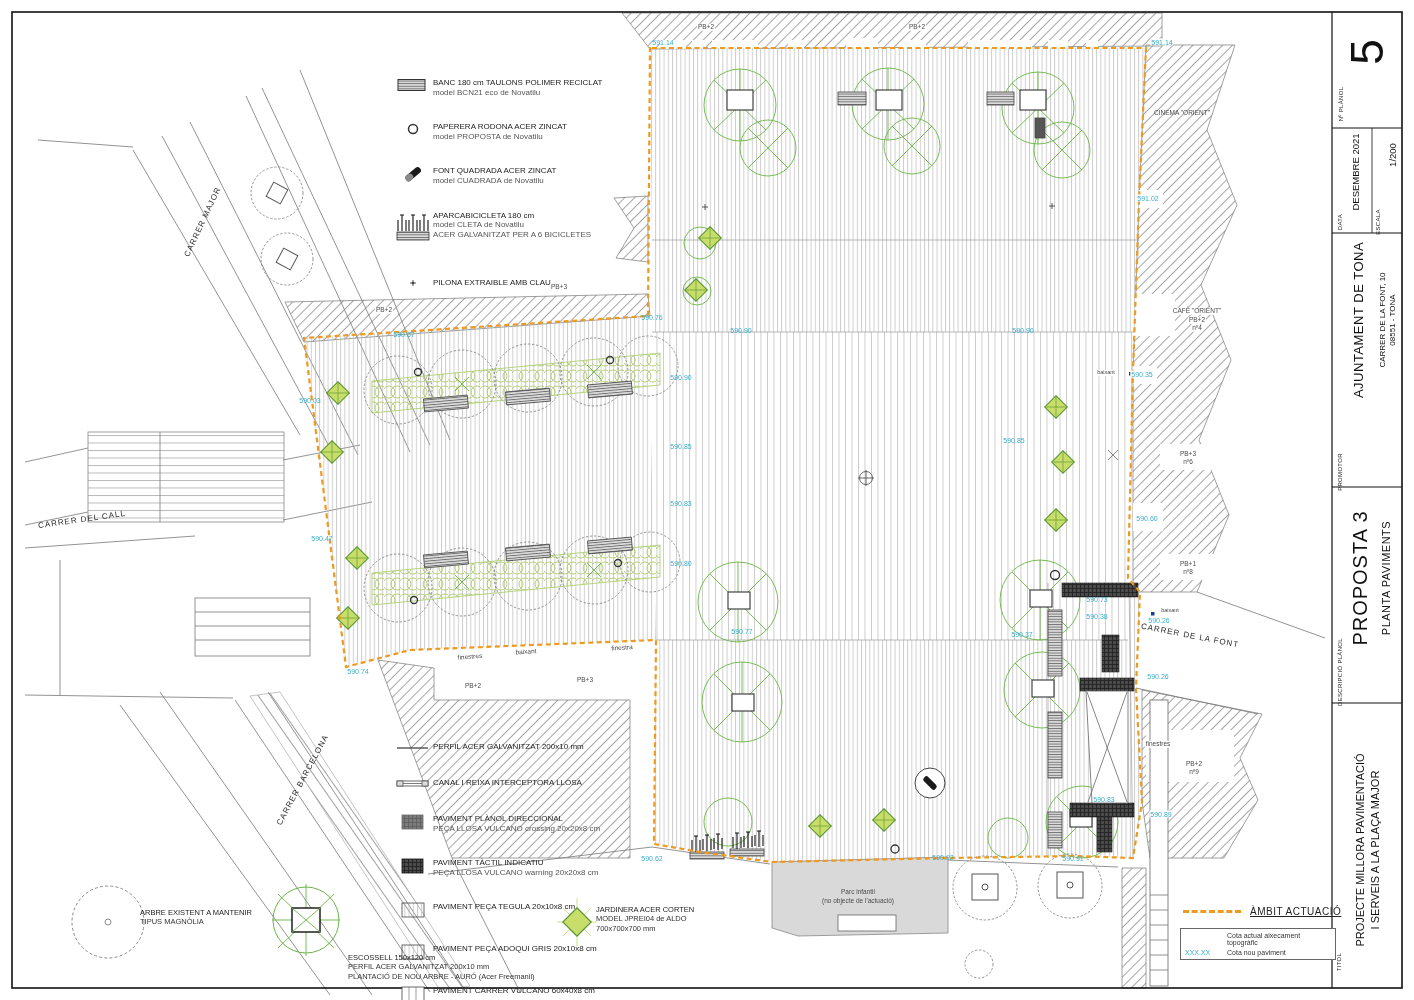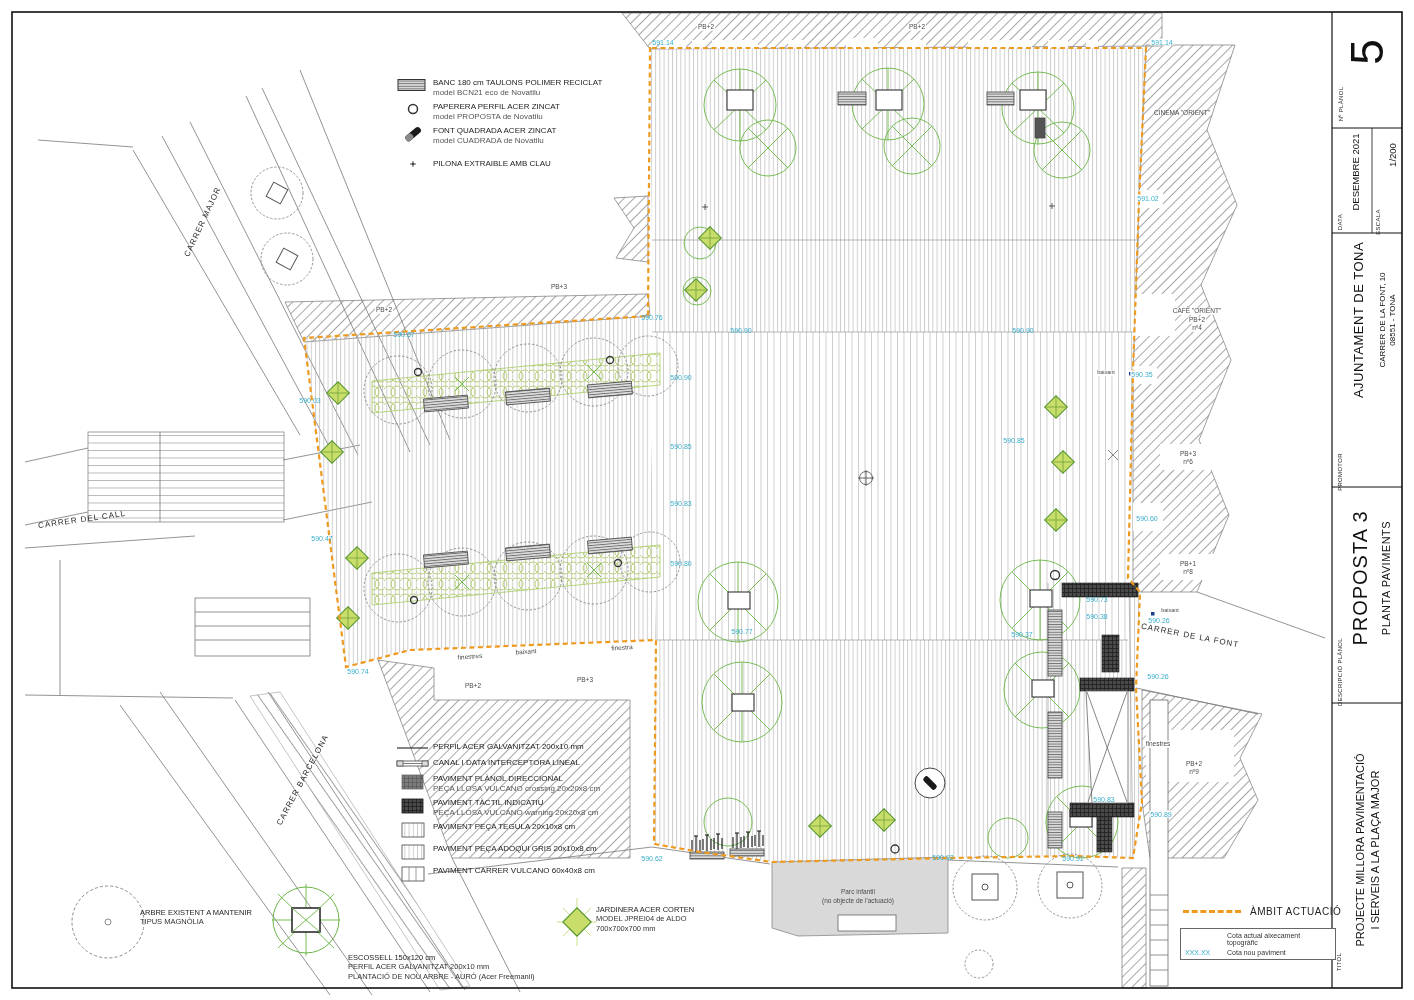--- a/index.html
+++ b/index.html
@@ -6,21 +6,21 @@
   .sheet{position:relative;width:1414px;height:1000px;background:#fff;overflow:hidden;
          font-family:"Liberation Sans", sans-serif;color:#333;}
   svg{display:block;}
   .plan{position:absolute;left:0;top:0;}
   .ann-host span{position:absolute;white-space:nowrap;line-height:1;}
   .elev span{color:#3aaecb;font-size:7px;}
   .slab span{color:#4a4a4a;font-size:6.5px;}
   .street span{color:#2a2a2a;font-size:8px;letter-spacing:1px;}
   .bgw{background:#fff;padding:0 1px;}
   
-  .leg{position:absolute;display:flex;flex-direction:column;}
+  .leg{position:absolute;display:flex;flex-direction:column;gap:20px;}
   .leg-item{display:flex;align-items:flex-start;margin-bottom:5px;}
   .leg-ico{width:40px;flex:0 0 40px;display:flex;justify-content:center;}
   .leg-txt{font-size:8px;line-height:1.2;color:#222;}
   .leg-txt .l2,.leg-txt .l3{color:#555;}
   .vleg-txt{font-size:7.5px;line-height:1.25;color:#222;position:absolute;}
   .vleg-txt .l2,.vleg-txt .l3{color:#333;}
   
   .ambit-dash{position:absolute;width:58px;height:0;border-top:3px dashed #EE9A1F;}
   .ambit-label{position:absolute;font-size:10px;color:#222;letter-spacing:.5px;}
   .cota-box{position:absolute;border:1px solid #666;background:#fff;font-size:7px;
@@ -492,38 +492,55 @@
       <div class="l2">model BCN21 eco de Novatilu</div>
         </span>
   </div>
   <div class="leg-item">
     <span class="leg-ico">
       <svg width="32" height="14">
             <circle cx="16" cy="7" r="4.5" fill="none" stroke="#333" stroke-width="1.5"></circle>
           </svg>
     </span>
     <span class="leg-txt">
-          <div class="l1">PAPERERA PERFIL ACER ZINCAT</div>
+          <div class="l1">PAPERERA RODONA ACER ZINCAT</div>
       <div class="l2">model PROPOSTA de Novatilu</div>
         </span>
   </div>
   <div class="leg-item">
     <span class="leg-ico">
       <svg width="32" height="16">
             <g transform="rotate(-40 16 8)">
               <rect x="7" y="5" width="18" height="6.5" rx="3" fill="#1a1a1a"></rect>
               <rect x="7" y="5" width="8" height="6.5" rx="3" fill="#8a8a8a"></rect>
             </g>
           </svg>
     </span>
     <span class="leg-txt">
           <div class="l1">FONT QUADRADA ACER ZINCAT</div>
       <div class="l2">model CUADRADA de Novatilu</div>
         </span>
   </div>
+  <div class="leg-item">
+    <span class="leg-ico">
+      <svg width="34" height="34">
+        <g stroke="#111" stroke-width="1.1" fill="none">
+          <path d="M6,4 V20 M2,9 V20 M10,9 V20 M4,4 H8"></path>
+          <path d="M17,4 V20 M13,9 V20 M21,9 V20 M15,4 H19"></path>
+          <path d="M28,4 V20 M24,9 V20 M32,9 V20 M26,4 H30"></path>
+        </g>
+        <rect x="1" y="21" width="32" height="8" fill="url(#bench)" stroke="#333" stroke-width="0.8"></rect>
+      </svg>
+    </span>
+    <span class="leg-txt">
+          <div class="l1">APARCABICICLETA 180 cm</div>
+      <div class="l2">model CLETA de Novatilu</div>
+      <div class="l3">ACER GALVANITZAT PER A 6 BICICLETES</div>
+        </span>
+  </div>
   <div class="leg-item" style="margin-top:8px;">
     <span class="leg-ico">
       <svg width="32" height="10">
             <path d="M13,5 H19 M16,2 V8" stroke="#444" stroke-width="0.9"></path>
             <circle cx="16" cy="5" r="1.3" fill="#444"></circle>
           </svg>
     </span>
     <span class="leg-txt">
           <div class="l1">PILONA EXTRAIBLE AMB CLAU</div>
         </span>
@@ -544,21 +561,21 @@
   <div class="leg-item">
     <span class="leg-ico">
       <svg width="34" height="11">
             <rect x="1" y="3" width="31" height="5" fill="#fff" stroke="#444" stroke-width="0.8"></rect>
             <line x1="1" y1="5.5" x2="32" y2="5.5" stroke="#444" stroke-width="0.7"></line>
             <rect x="1" y="3" width="6" height="5" fill="#ddd" stroke="#444" stroke-width="0.7"></rect>
             <rect x="26" y="3" width="6" height="5" fill="#ddd" stroke="#444" stroke-width="0.7"></rect>
           </svg>
     </span>
     <span class="leg-txt">
-          <div class="l1">CANAL I DATA INTERCEPTORA LINEAL</div>
+          <div class="l1">CANAL I REIXA INTERCEPTORA LLOSA</div>
         </span>
   </div>
   <div class="leg-item">
     <span class="leg-ico">
       <svg width="34" height="17">
             <rect x="6" y="1" width="21" height="14" fill="url(#tact)" opacity="0.72" stroke="#333" stroke-width="0.8"></rect>
           </svg>
     </span>
     <span class="leg-txt">
           <div class="l1">PAVIMENT PLÀNOL DIRECCIONAL</div>
@@ -644,21 +661,21 @@
     </g>
   </svg>
 </div>
 <div class="vleg-txt" style="left:596px;top:905px;">
   <div class="l1">JARDINERA ACER CORTEN</div>
   <div class="l2">MODEL JPREI04 de ALDO</div>
   <div class="l3">700x700x700 mm</div>
 </div>
 
 <div class="ambit-dash" style="left:1183px;top:910px;"></div>
-<div class="ambit-label" style="left:1250px;top:906px;">ÀMBIT ACTUACIÓ</div>
+<div class="ambit-label" style="left:1250px;top:906px;text-decoration:underline;">ÀMBIT ACTUACIÓ</div>
 <div class="cota-box" style="left:1180px;top:928px;width:146px;">
   <span class="cota-val"></span>
   <span class="cota-lab">Cota actual aixecament topogràfic</span>
   <span class="cota-val">XXX.XX</span>
   <span class="cota-lab">Cota nou paviment</span>
 </div>
 
 <div class="rot tb-num" style="left:1367px;top:52px;">5</div>
 <div class="rot tb-small" style="left:1341px;top:104px;">Nº PLÀNOL</div>
 <div class="rot tb-small" style="left:1340px;top:222px;">DATA</div>

